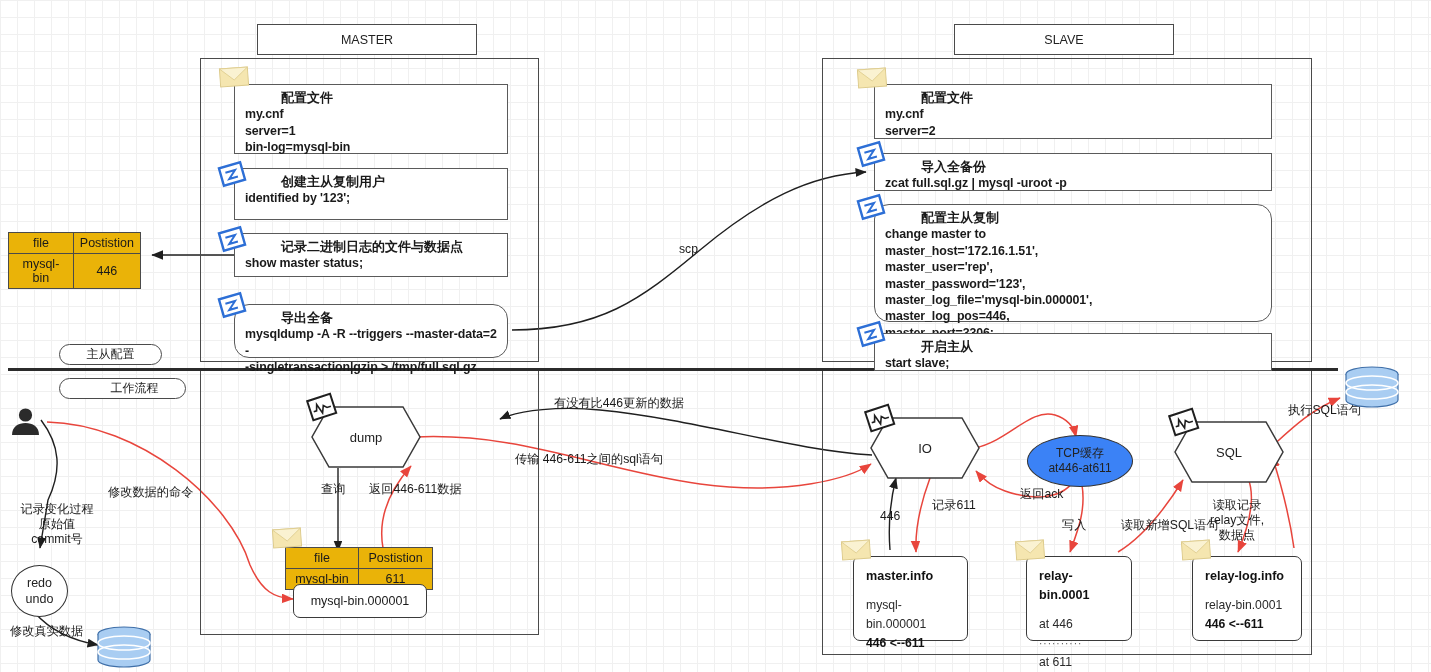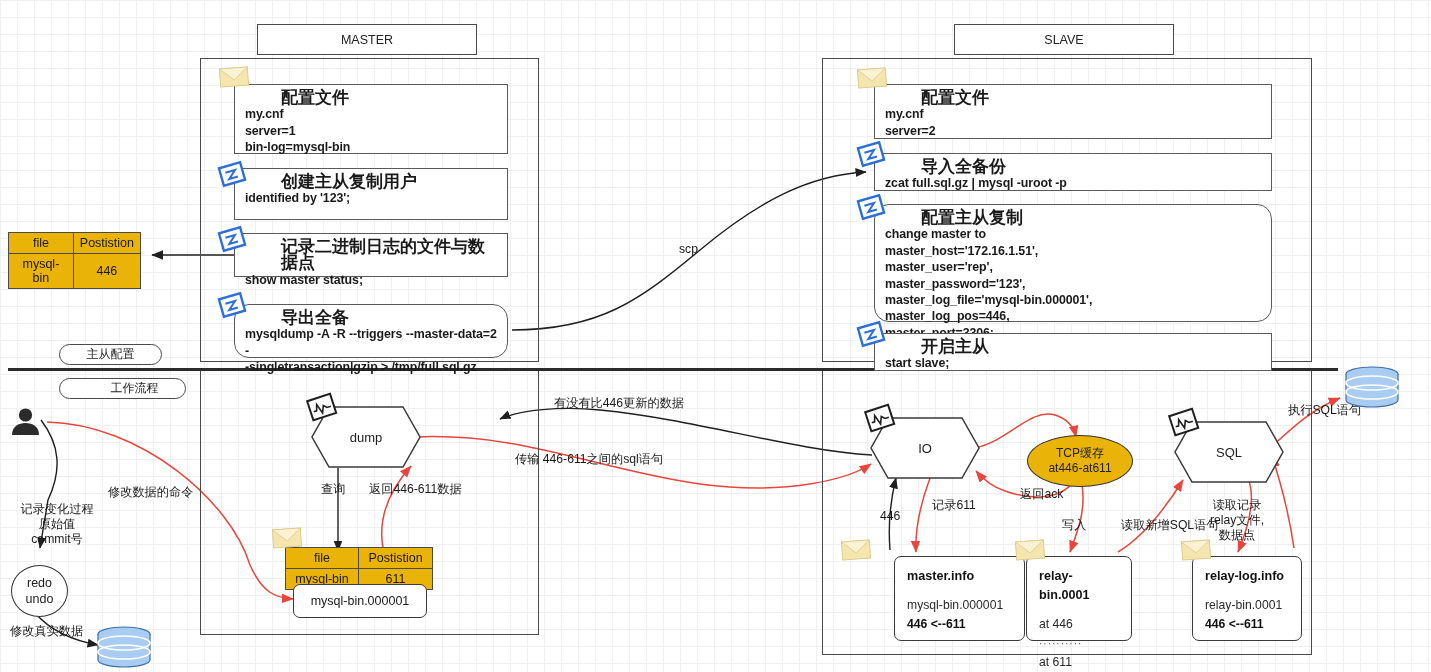--- a/index.html
+++ b/index.html
@@ -30,21 +30,21 @@
 
   
   .panel{border:1.7px solid #4a4a4a;background:transparent;}
 
   
   .card{
     border:1.4px solid #5a5a5a;background:#ffffff;
     box-sizing:border-box;padding:5px 8px 6px 10px;
     font-size:12.2px;line-height:16.4px;color:#1a1a1a;
   }
-  .card .t1{font-weight:bold;font-size:17px;padding-left:36px;}
+  .card .t1{font-weight:bold;font-size:13px;padding-left:36px;}
   .card .code{font-weight:bold;font-size:12.4px;letter-spacing:-0.1px;}
   .card.rnd{border-radius:15px;}
 
   
   .note-y{
     position:absolute;width:30px;height:22px;
     transform:rotate(-4deg);
   }
   .note-b{
     position:absolute;width:26px;height:22px;
@@ -61,21 +61,21 @@
   .hexwrap{position:absolute;}
   .hexlabel{
     position:absolute;left:0;top:0;width:100%;height:100%;
     display:flex;align-items:center;justify-content:center;
     font-size:13px;color:#222;
   }
 
   
   .ellipse{
     position:absolute;border:1.5px solid #333;border-radius:50%;
-    background:#eab308;display:flex;flex-direction:column;
+    background:#3b82f6;display:flex;flex-direction:column;
     align-items:center;justify-content:center;
     font-size:12px;line-height:15px;color:#222;text-align:center;
   }
   .circ{
     position:absolute;border:1.5px solid #333;border-radius:50%;
     background:#fff;display:flex;flex-direction:column;
     align-items:center;justify-content:center;
     font-size:12.5px;line-height:16px;color:#222;text-align:center;
   }
 
@@ -392,21 +392,21 @@
   <span>执行SQL语句</span>
 </div>
 
 <svg class="abs" style="left:1344px;top:366px;width:56px;height:42px;" viewBox="0 0 56 42">
   <ellipse cx="28" cy="8" rx="26" ry="7" fill="#a9cdf2" stroke="#3f6fa8" stroke-width="1.2"></ellipse>
   <path d="M2,8 L2,34 A26,7 0 0 0 54,34 L54,8" fill="#a9cdf2" stroke="#3f6fa8" stroke-width="1.2"></path>
   <ellipse cx="28" cy="17" rx="26" ry="7" fill="none" stroke="#ffffff" stroke-width="1.6"></ellipse>
   <ellipse cx="28" cy="26" rx="26" ry="7" fill="none" stroke="#ffffff" stroke-width="1.6"></ellipse>
 </svg>
 
-<div class="infocard" style="left:853px;top:556px;width:131px;height:85px;margin-left:41px;">
+<div class="infocard" style="left:853px;top:556px;width:115px;height:85px;">
   <div class="ttl">master.info</div>
   <div>mysql-bin.000001</div>
   <div class="b">446 &lt;--611</div>
 </div>
 <svg class="note-y" style="left:841px;top:539px;" viewBox="0 0 30 22">
   <path d="M1,2 L29,2 L29,20 L1,20 Z" fill="#f5e6b0" stroke="#ddcb8c" stroke-width="1"></path>
   <path d="M1,2 L15,14 L29,2 Z" fill="#faf2d2" stroke="#ddcb8c" stroke-width="0.8"></path>
 </svg>
 
 <div class="infocard" style="left:1026px;top:556px;width:106px;height:85px;">

